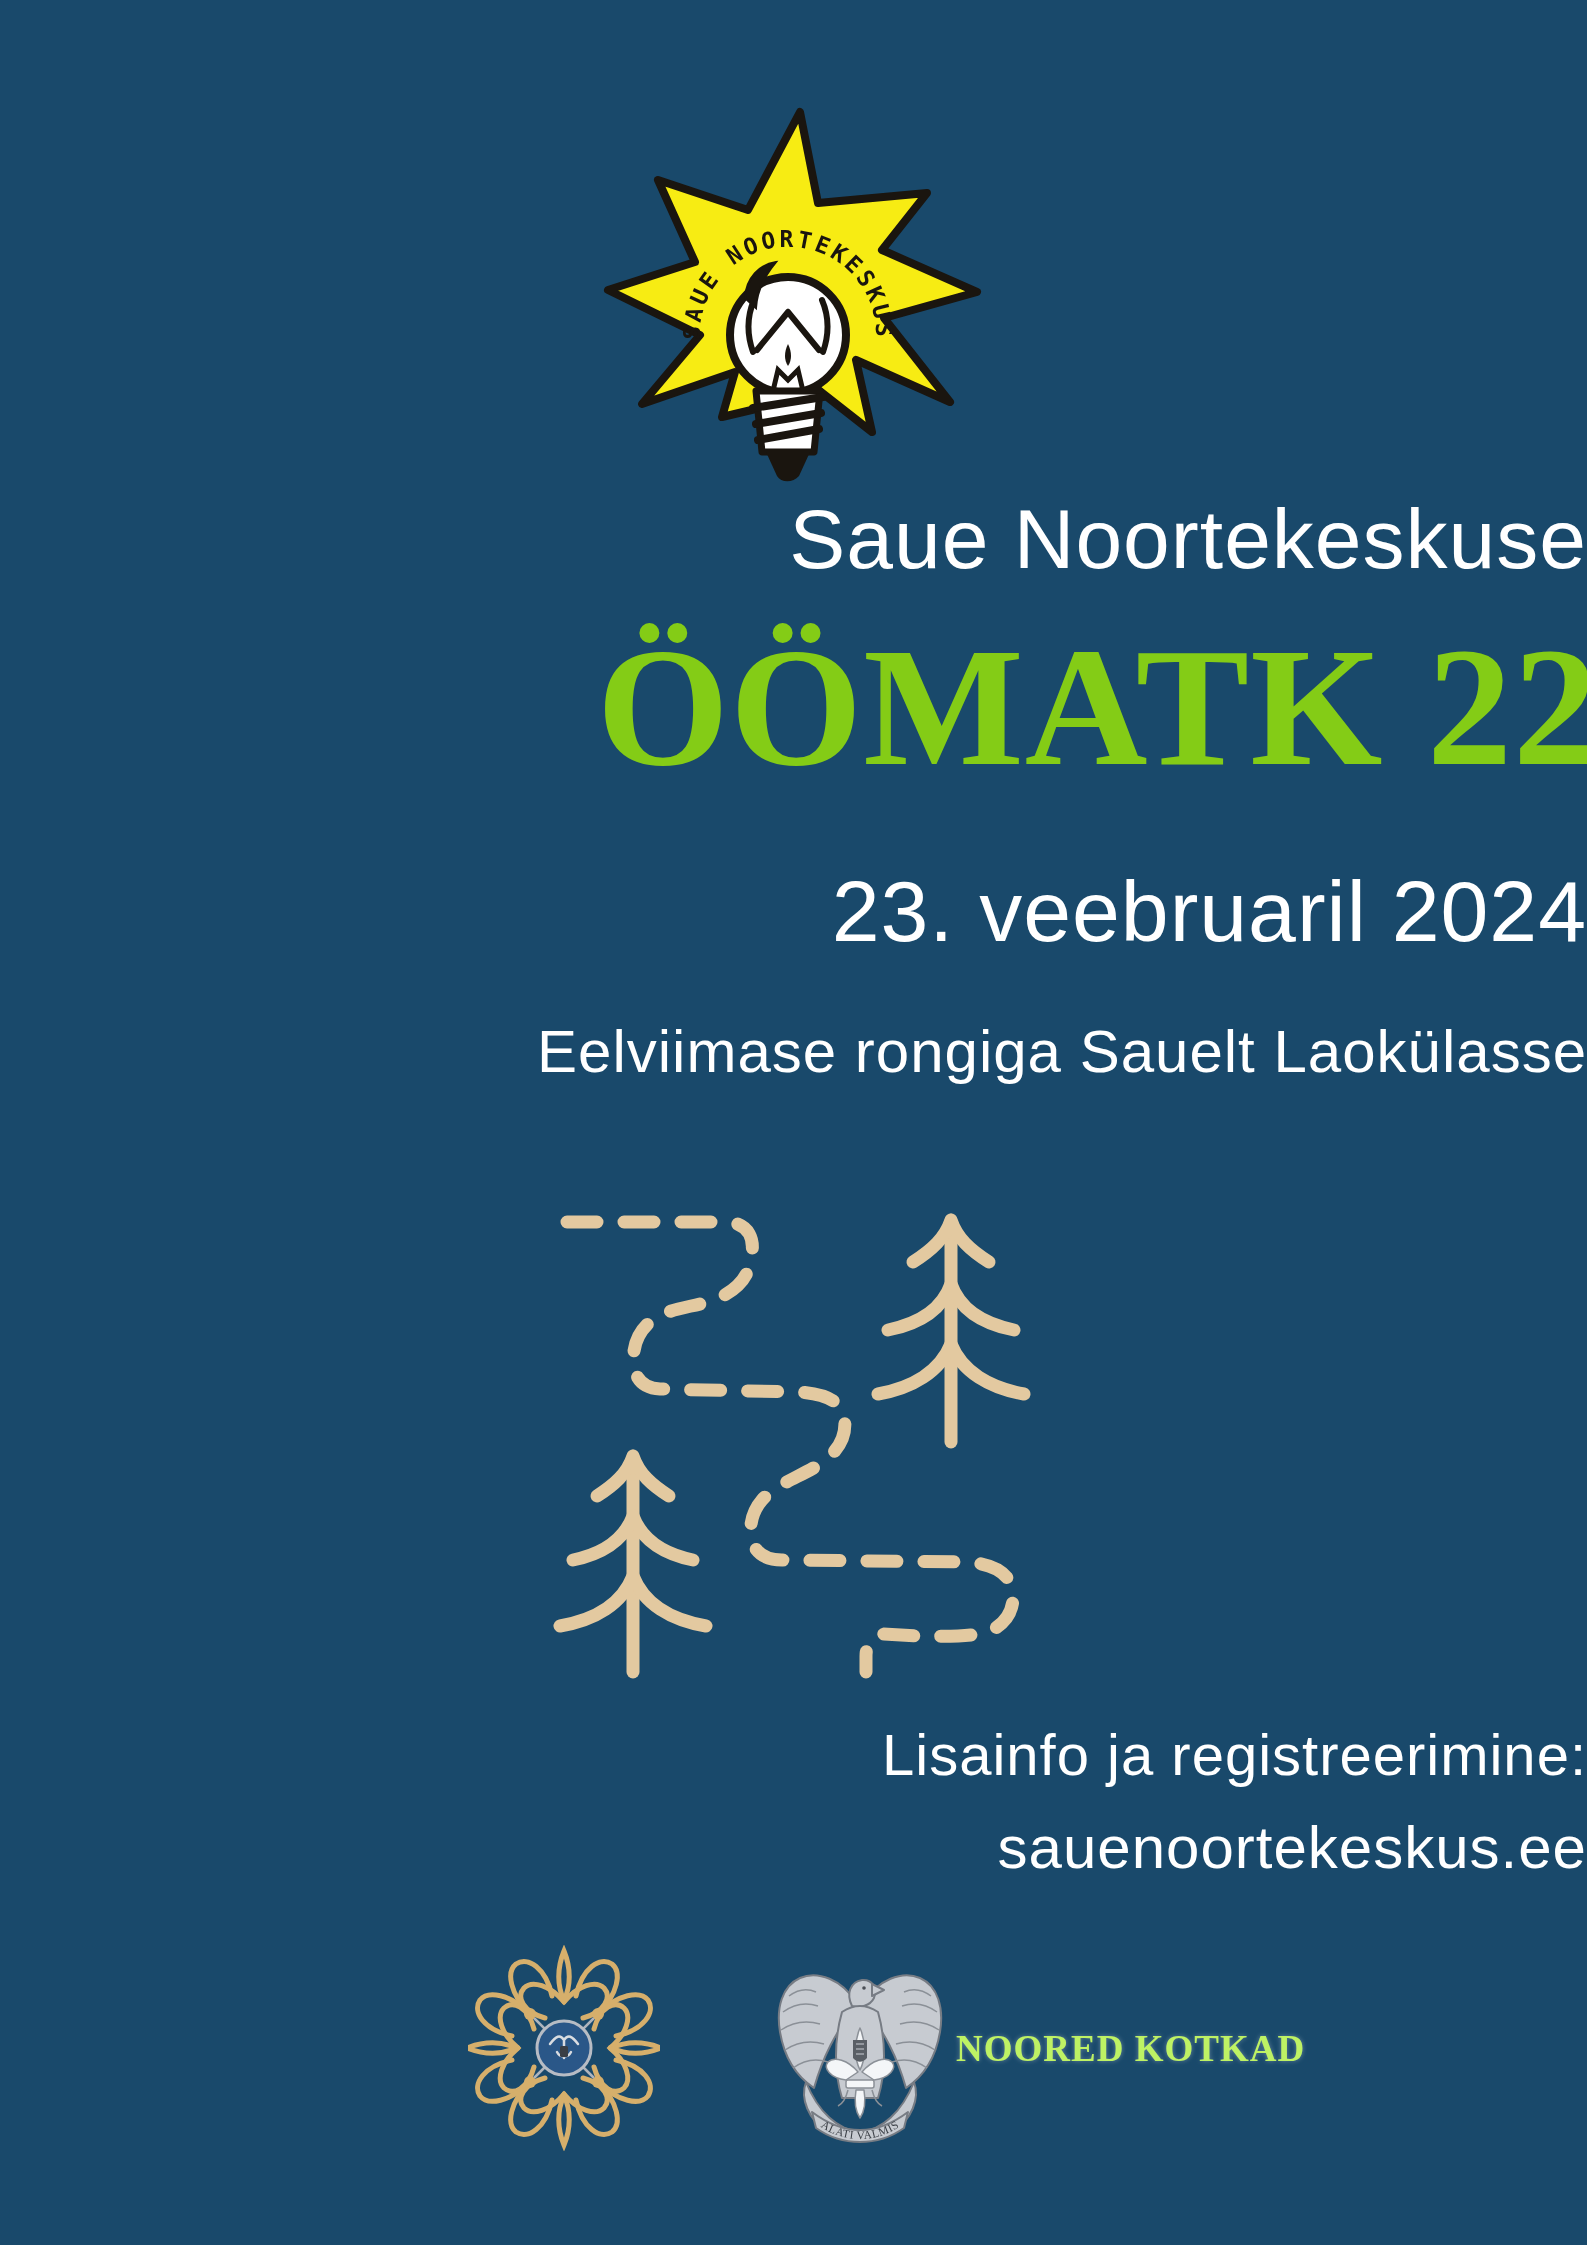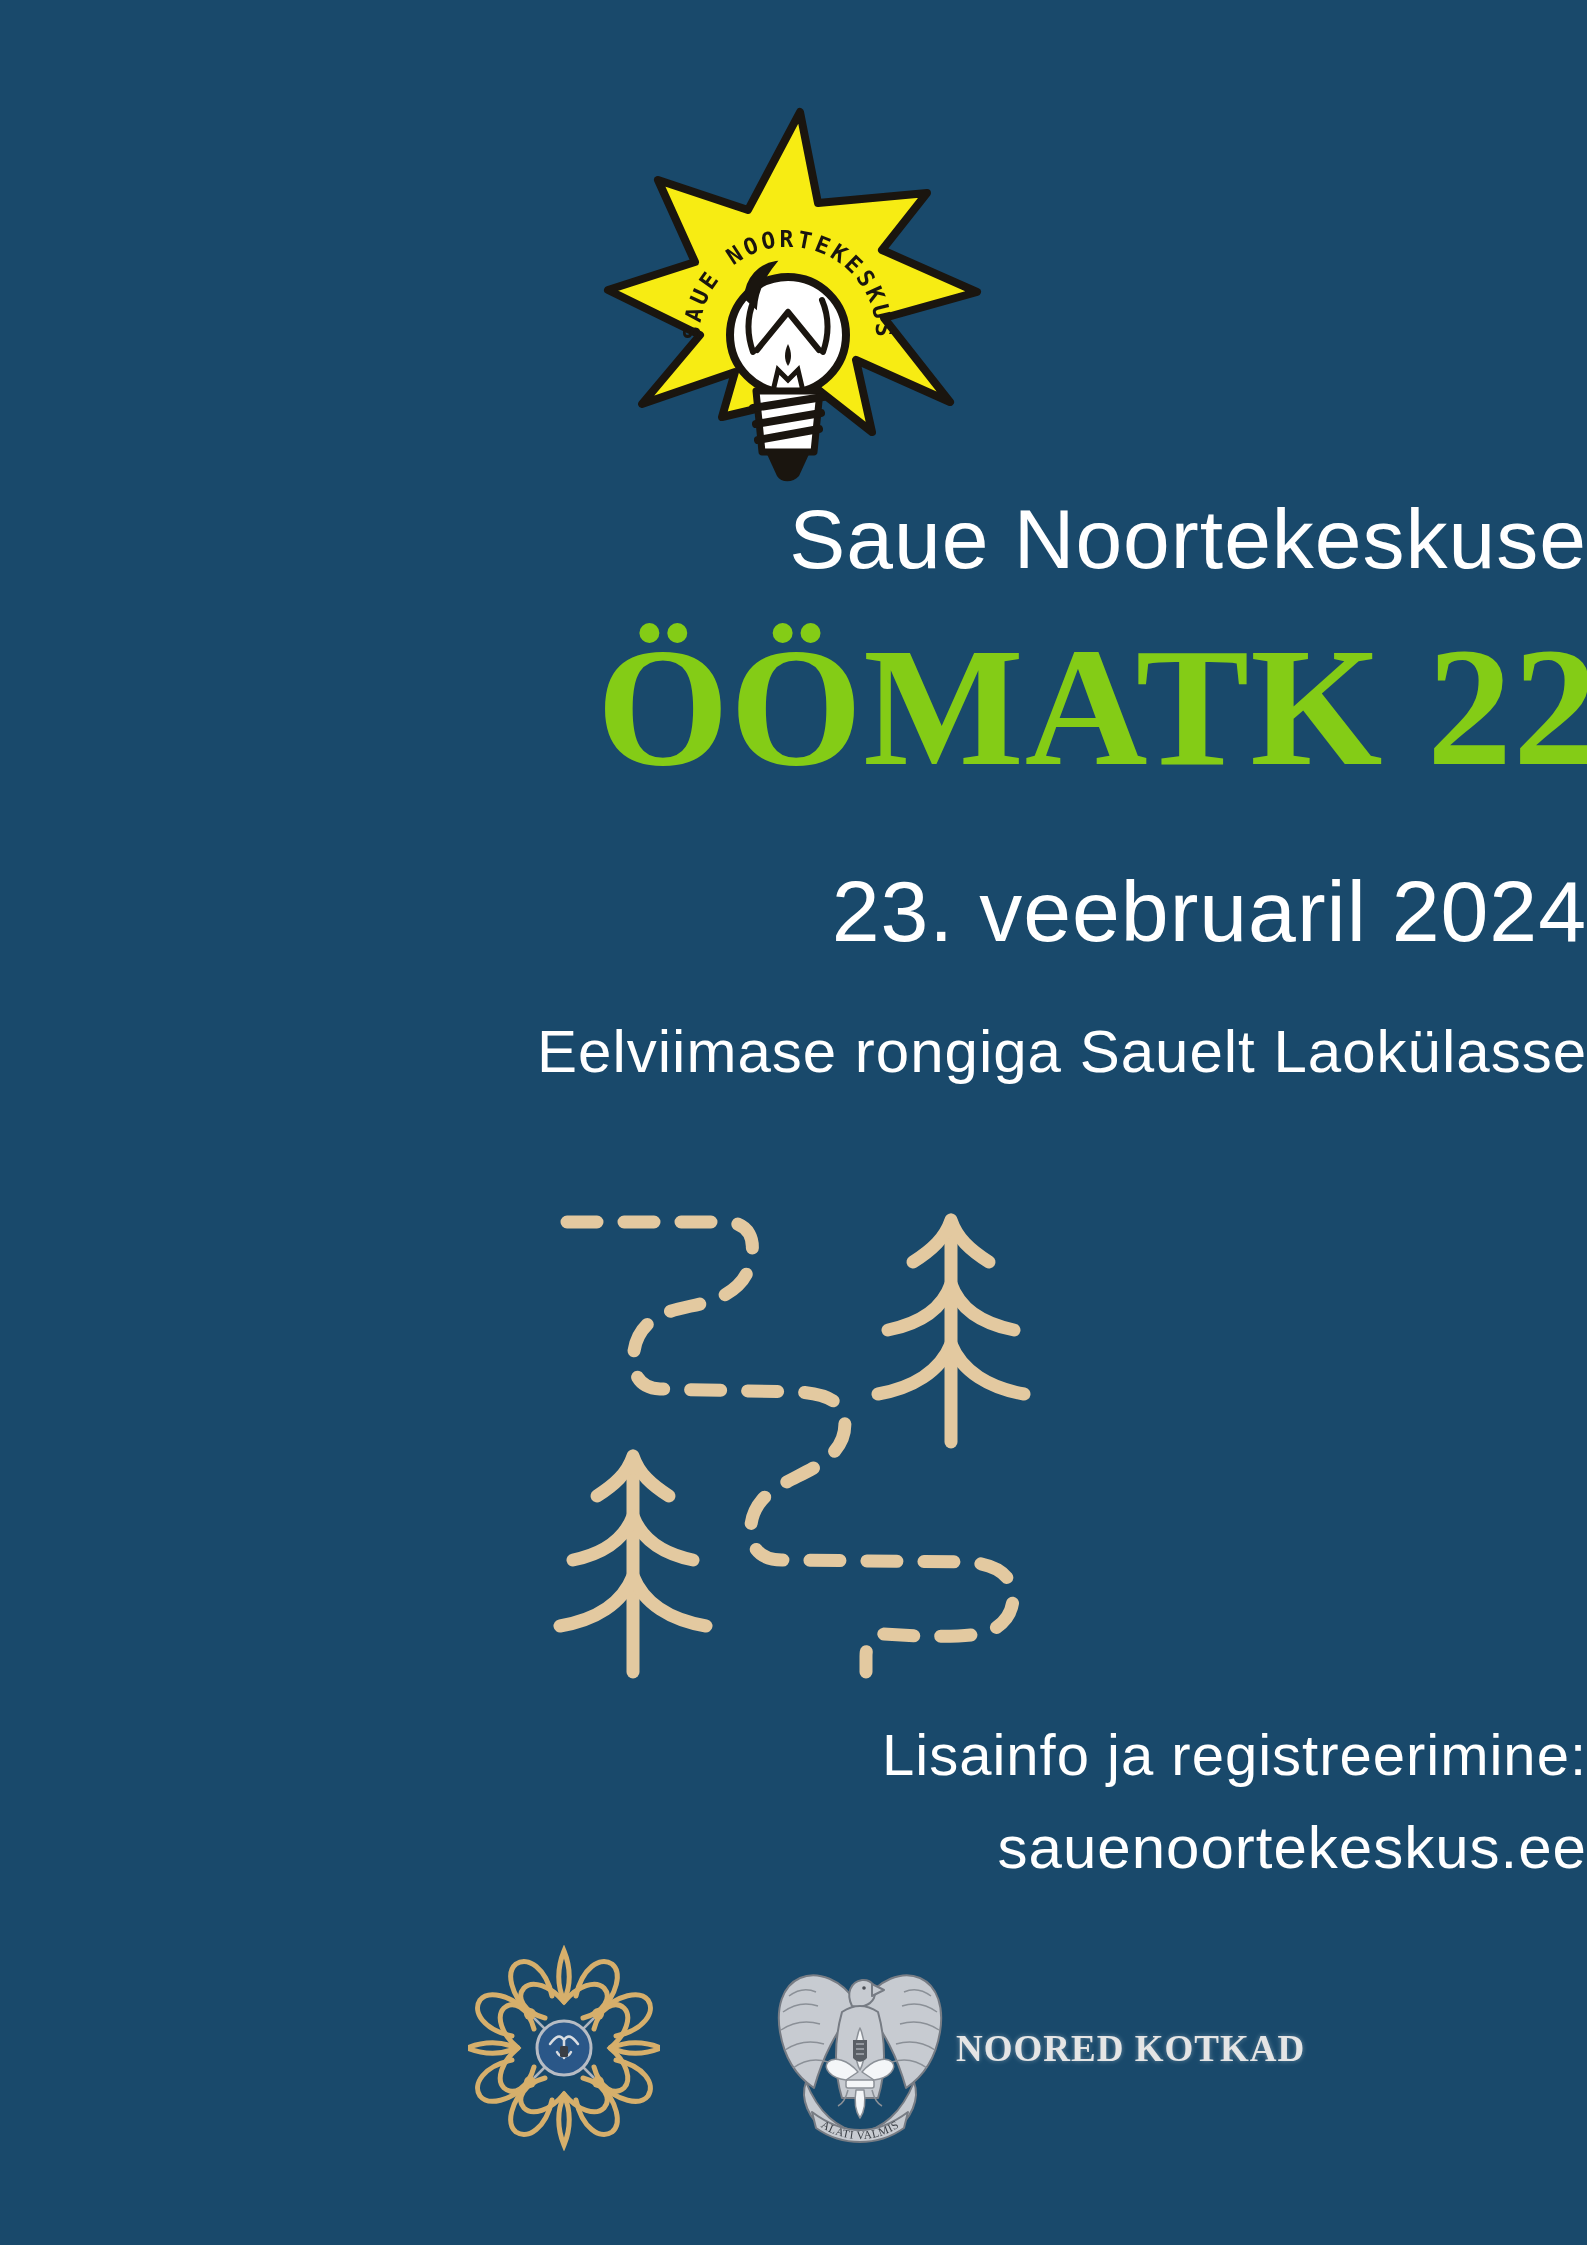--- a/index.html
+++ b/index.html
@@ -23,21 +23,21 @@
     top:868px;font-size:86px;line-height:1;color:#FFFFFF;letter-spacing:1px;
   }
   .detail-lines{
     top:1008px;font-size:60px;line-height:1.45;color:#FFFFFF;letter-spacing:1px;
   }
   .info-line-1{top:1726px;font-size:58px;line-height:1;color:#FFFFFF;letter-spacing:1px;}
   .info-line-2{top:1818px;font-size:60px;line-height:1;color:#FFFFFF;letter-spacing:1px;}
   .nk-label{
     position:absolute;left:956px;top:2027px;width:370px;
     font-family:"Liberation Serif",serif;font-weight:bold;
-    font-size:37px;color:#e5e5e5;letter-spacing:1px;white-space:nowrap;
+    font-size:37px;color:#bef264;letter-spacing:1px;white-space:nowrap;
     text-shadow:0 0 5px rgba(255,255,255,0.35);
   }
   svg{position:absolute;display:block;}
   .logo-svg{left:595px;top:100px;}
   .trail-svg{left:545px;top:1198px;}
   .cross-svg{left:468px;top:1945px;}
   .eagle-svg{left:775px;top:1966px;}
 </style>
 </head>
 <body>

